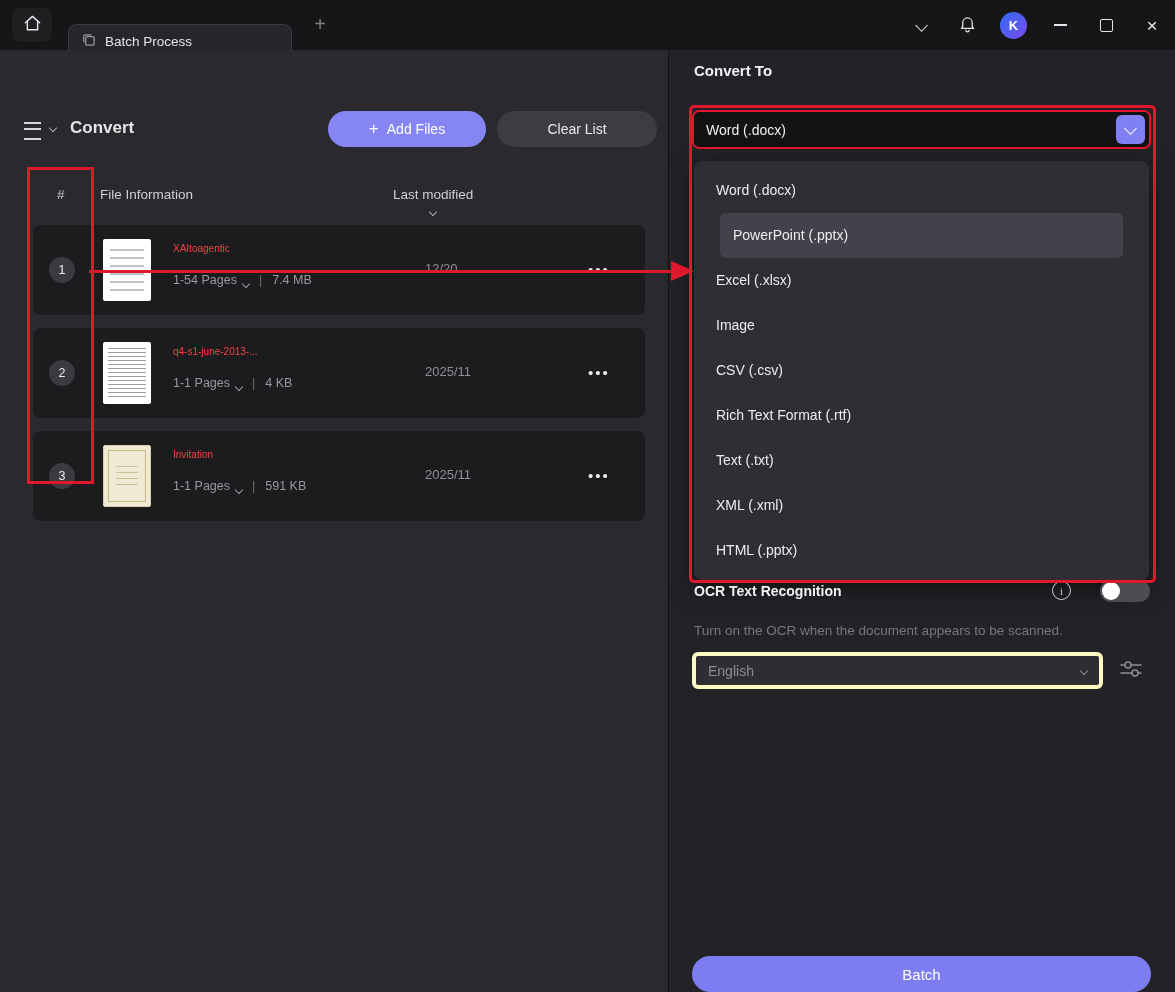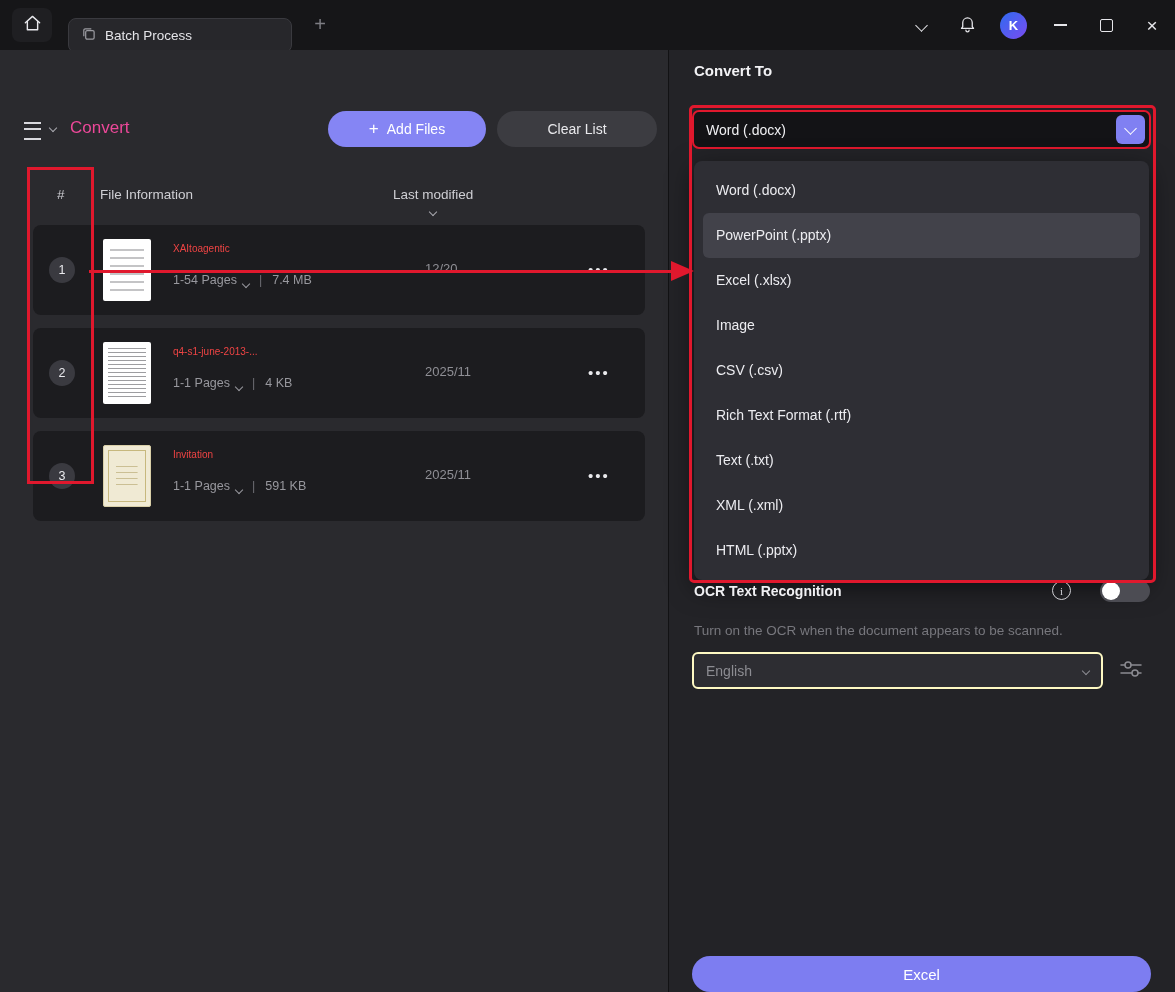--- a/index.html
+++ b/index.html
@@ -5,21 +5,21 @@
   html,body { margin:0; padding:0; background:#0e0e10; }
   .stage {
     position:relative; width:1175px; height:992px; overflow:hidden;
     font-family:"Liberation Sans", sans-serif; color:#e9e9ec;
     background:#161618;
   }
   
   .titlebar { position:absolute; left:0; top:0; width:1175px; height:50px; background:#161618; }
   .home-btn { position:absolute; left:12px; top:8px; width:40px; height:34px; border-radius:8px;
     display:flex; align-items:center; justify-content:center; background:#1f1f22; }
-  .tab { position:absolute; left:68px; top:18px; width:224px; height:35px; border-radius:8px;
+  .tab { position:absolute; left:68px; top:24px; width:224px; height:35px; border-radius:8px;
     background:#27272b; border:1px solid #3a3a3f; display:flex; align-items:center; gap:9px; padding:0 12px; box-sizing:border-box; }
   .tab-label { font-size:13.5px; color:#e4e4e8; }
   .newtab { position:absolute; left:306px; top:10px; width:28px; height:28px; display:flex; align-items:center; justify-content:center;
     color:#7e7e84; font-size:20px; }
   .tb-right { position:absolute; right:0; top:0; height:50px; display:flex; align-items:center; }
   .tb-btn { width:46px; height:50px; display:flex; align-items:center; justify-content:center; color:#e6e6ea; }
   .chev { display:inline-block; width:8px; height:8px; border-right:1.6px solid currentColor; border-bottom:1.6px solid currentColor; transform:rotate(45deg); }
   .chev.sm { width:5px; height:5px; border-width:1.3px; }
   .avatar { width:27px; height:27px; border-radius:50%; background:linear-gradient(135deg,#2f6bf0,#7a4cf0);
     display:flex; align-items:center; justify-content:center; font-size:13px; font-weight:bold; color:#fff; margin:0 10px; }
@@ -27,21 +27,21 @@
   .win-max { width:11px; height:11px; border:1.4px solid #e6e6ea; border-radius:2px; }
   .win-close { font-size:19px; line-height:1; color:#e6e6ea; }
 
   
   .left-panel { position:absolute; left:0; top:50px; width:668px; height:942px; background:#2a2a2e; }
   .hamburger { position:absolute; left:24px; top:71px; width:34px; height:18px; color:#d9d9de; }
   .hamburger .lines { position:absolute; left:0; top:1px; width:17px; height:14px;
     border-top:2px solid #d9d9de; border-bottom:2px solid #d9d9de; }
   .hamburger .lines::after { content:""; position:absolute; left:0; top:4px; width:17px; height:2px; background:#d9d9de; }
   .hamburger .chev { position:absolute; right:2px; top:4px; color:#a9a9af; }
-  .lp-title { position:absolute; left:70px; top:68px; font-size:17px; font-weight:normal; color:#ec4899; }
+  .lp-title { position:absolute; left:70px; top:68px; font-size:17px; font-weight:bold; color:#e5e5e5; }
   .btn { display:flex; align-items:center; justify-content:center; gap:8px; border-radius:18px; font-size:14px;
     box-sizing:border-box; cursor:default; }
   .btn-addfiles { position:absolute; left:328px; top:61px; width:158px; height:36px; background:#8585f4; color:#ffffff; }
   .btn-clear { position:absolute; left:497px; top:61px; width:160px; height:36px; background:#3c3c41; color:#e9e9ec; }
   .cols { position:absolute; top:137px; left:0; width:668px; font-size:13.5px; color:#cfcfd4; }
   .col-num { position:absolute; left:57px; }
   .col-info { position:absolute; left:100px; }
   .col-mod { position:absolute; left:393px; display:flex; align-items:center; gap:7px;flex-direction:column; }
   .file-list { position:absolute; left:33px; top:125px; width:612px; display:flex; flex-direction:column; gap:13px; }
   .file-row { position:relative; width:612px; height:90px; background:#1c1c1f; border-radius:8px; }
@@ -67,28 +67,28 @@
   .rp-title { position:absolute; left:694px; top:62px; font-size:15px; font-weight:bold; color:#f2f2f5; }
   .fmt-select { position:absolute; left:692px; top:110px; width:459px; height:39px; background:#131316;
     border:2px solid #e0182d; border-radius:7px; box-sizing:border-box; display:flex; align-items:center; }
   .fmt-value { padding-left:12px; font-size:14px; color:#f0f0f3; }
   .fmt-btn { position:absolute; right:4px; top:3px; width:29px; height:29px; border-radius:6px; background:#8080f2;
     display:flex; align-items:center; justify-content:center; color:#fff; }
   .fmt-btn .chev { margin-top:-3px; }
   .fmt-list { position:absolute; left:694px; top:161px; width:455px; background:#2e2e34; border-radius:8px;
     padding:7px 0; box-shadow:0 8px 26px rgba(0,0,0,.55); }
   .opt { height:45px; line-height:45px; padding-left:22px; font-size:14px; color:#ececf0; }
-  .opt.hl { background:#42424a; border-radius:6px; margin:0 9px; padding-left:13px; }
+  .opt.hl { background:#42424a; border-radius:6px; margin:0 26px; padding-left:13px; }
   .ocr-label { position:absolute; left:694px; top:583px; font-size:14px; font-weight:bold; color:#f0f0f3; }
   .info-icon { position:absolute; left:1052px; top:581px; width:17px; height:17px; border:1.5px solid #cfcfd4; border-radius:50%;
     display:flex; align-items:center; justify-content:center; font-size:11px; color:#cfcfd4; font-family:"Liberation Serif", serif; }
   .toggle { position:absolute; left:1100px; top:580px; width:50px; height:22px; border-radius:11px; background:#4c4c53; }
   .toggle .knob { position:absolute; left:2px; top:2px; width:18px; height:18px; border-radius:50%; background:#ffffff; }
   .ocr-hint { position:absolute; left:694px; top:623px; font-size:13.5px; color:#77777d; }
-  .lang-select { position:absolute; left:692px; top:652px; width:411px; height:37px; background:#2d2d32; border:2px solid #fef9c3;
+  .lang-select { position:absolute; left:692px; top:652px; width:411px; height:37px; background:#2d2d32; border:4px solid #fef9c3;
     border-radius:6px; box-sizing:border-box; display:flex; align-items:center; justify-content:space-between; padding:0 12px; }
   .lang-value { font-size:14px; color:#8c8c92; }
   .lang-select .chev { color:#8c8c92; }
   .sliders-icon { position:absolute; left:1118px; top:657px; }
   .btn-apply { position:absolute; left:692px; top:956px; width:459px; height:36px; background:#7d7df1; color:#fff;
     border-radius:18px; font-size:15px; }
 
   
   .ann { position:absolute; border:3px solid #e0182d; pointer-events:none; z-index:40; }
   .ann-left { left:27px; top:167px; width:61px; height:311px; }
@@ -248,21 +248,21 @@
   <div class="sliders-icon">
     <svg width="26" height="24" viewBox="0 0 26 24" fill="none" stroke="#8c8c92" stroke-width="1.5" stroke-linecap="round">
       <line x1="3" y1="8" x2="23" y2="8"></line>
         <circle cx="10" cy="8" r="3" fill="#232327"></circle>
       <line x1="3" y1="16" x2="23" y2="16"></line>
         <circle cx="17" cy="16" r="3" fill="#232327"></circle>
     </svg>
   </div>
 
   <div class="btn btn-apply">
-    <span>Excel</span>
+    <span>Batch</span>
   </div>
 
   <div class="ann ann-left"></div>
   <div class="ann ann-right"></div>
   <div class="arrow-line"></div>
   <div class="arrow-head"></div>
 
 </div>
 
 </body></html>

